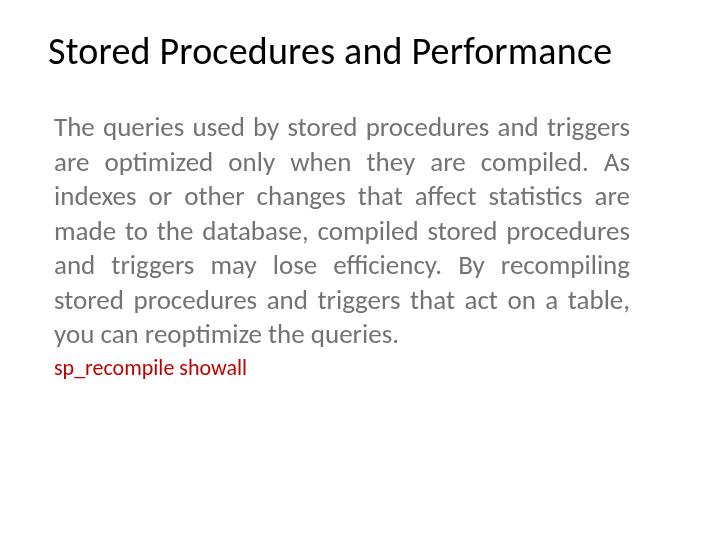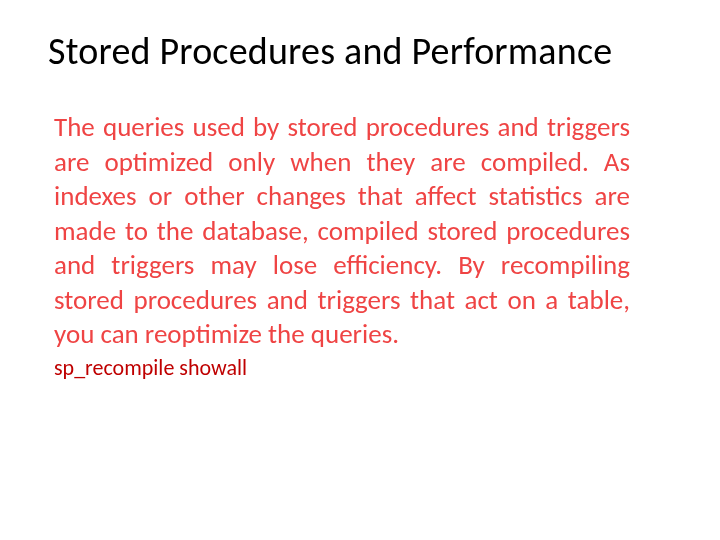--- a/index.html
+++ b/index.html
@@ -20,21 +20,21 @@
     .title {
       font-size: 38px;
       font-weight: 400;
       color: #000;
       margin-bottom: 36px;
       letter-spacing: 0.2px;
     }
     .body-text {
       font-size: 27px;
       line-height: 1.28;
-      color: #ef4444;
+      color: #737373;
       text-align: justify;
       padding-left: 6px;
       padding-right: 2px;
     }
     .code-line {
       font-size: 22px;
       color: #bf0000;
       text-align: left;
       padding-left: 6px;
       margin-top: 2px;

